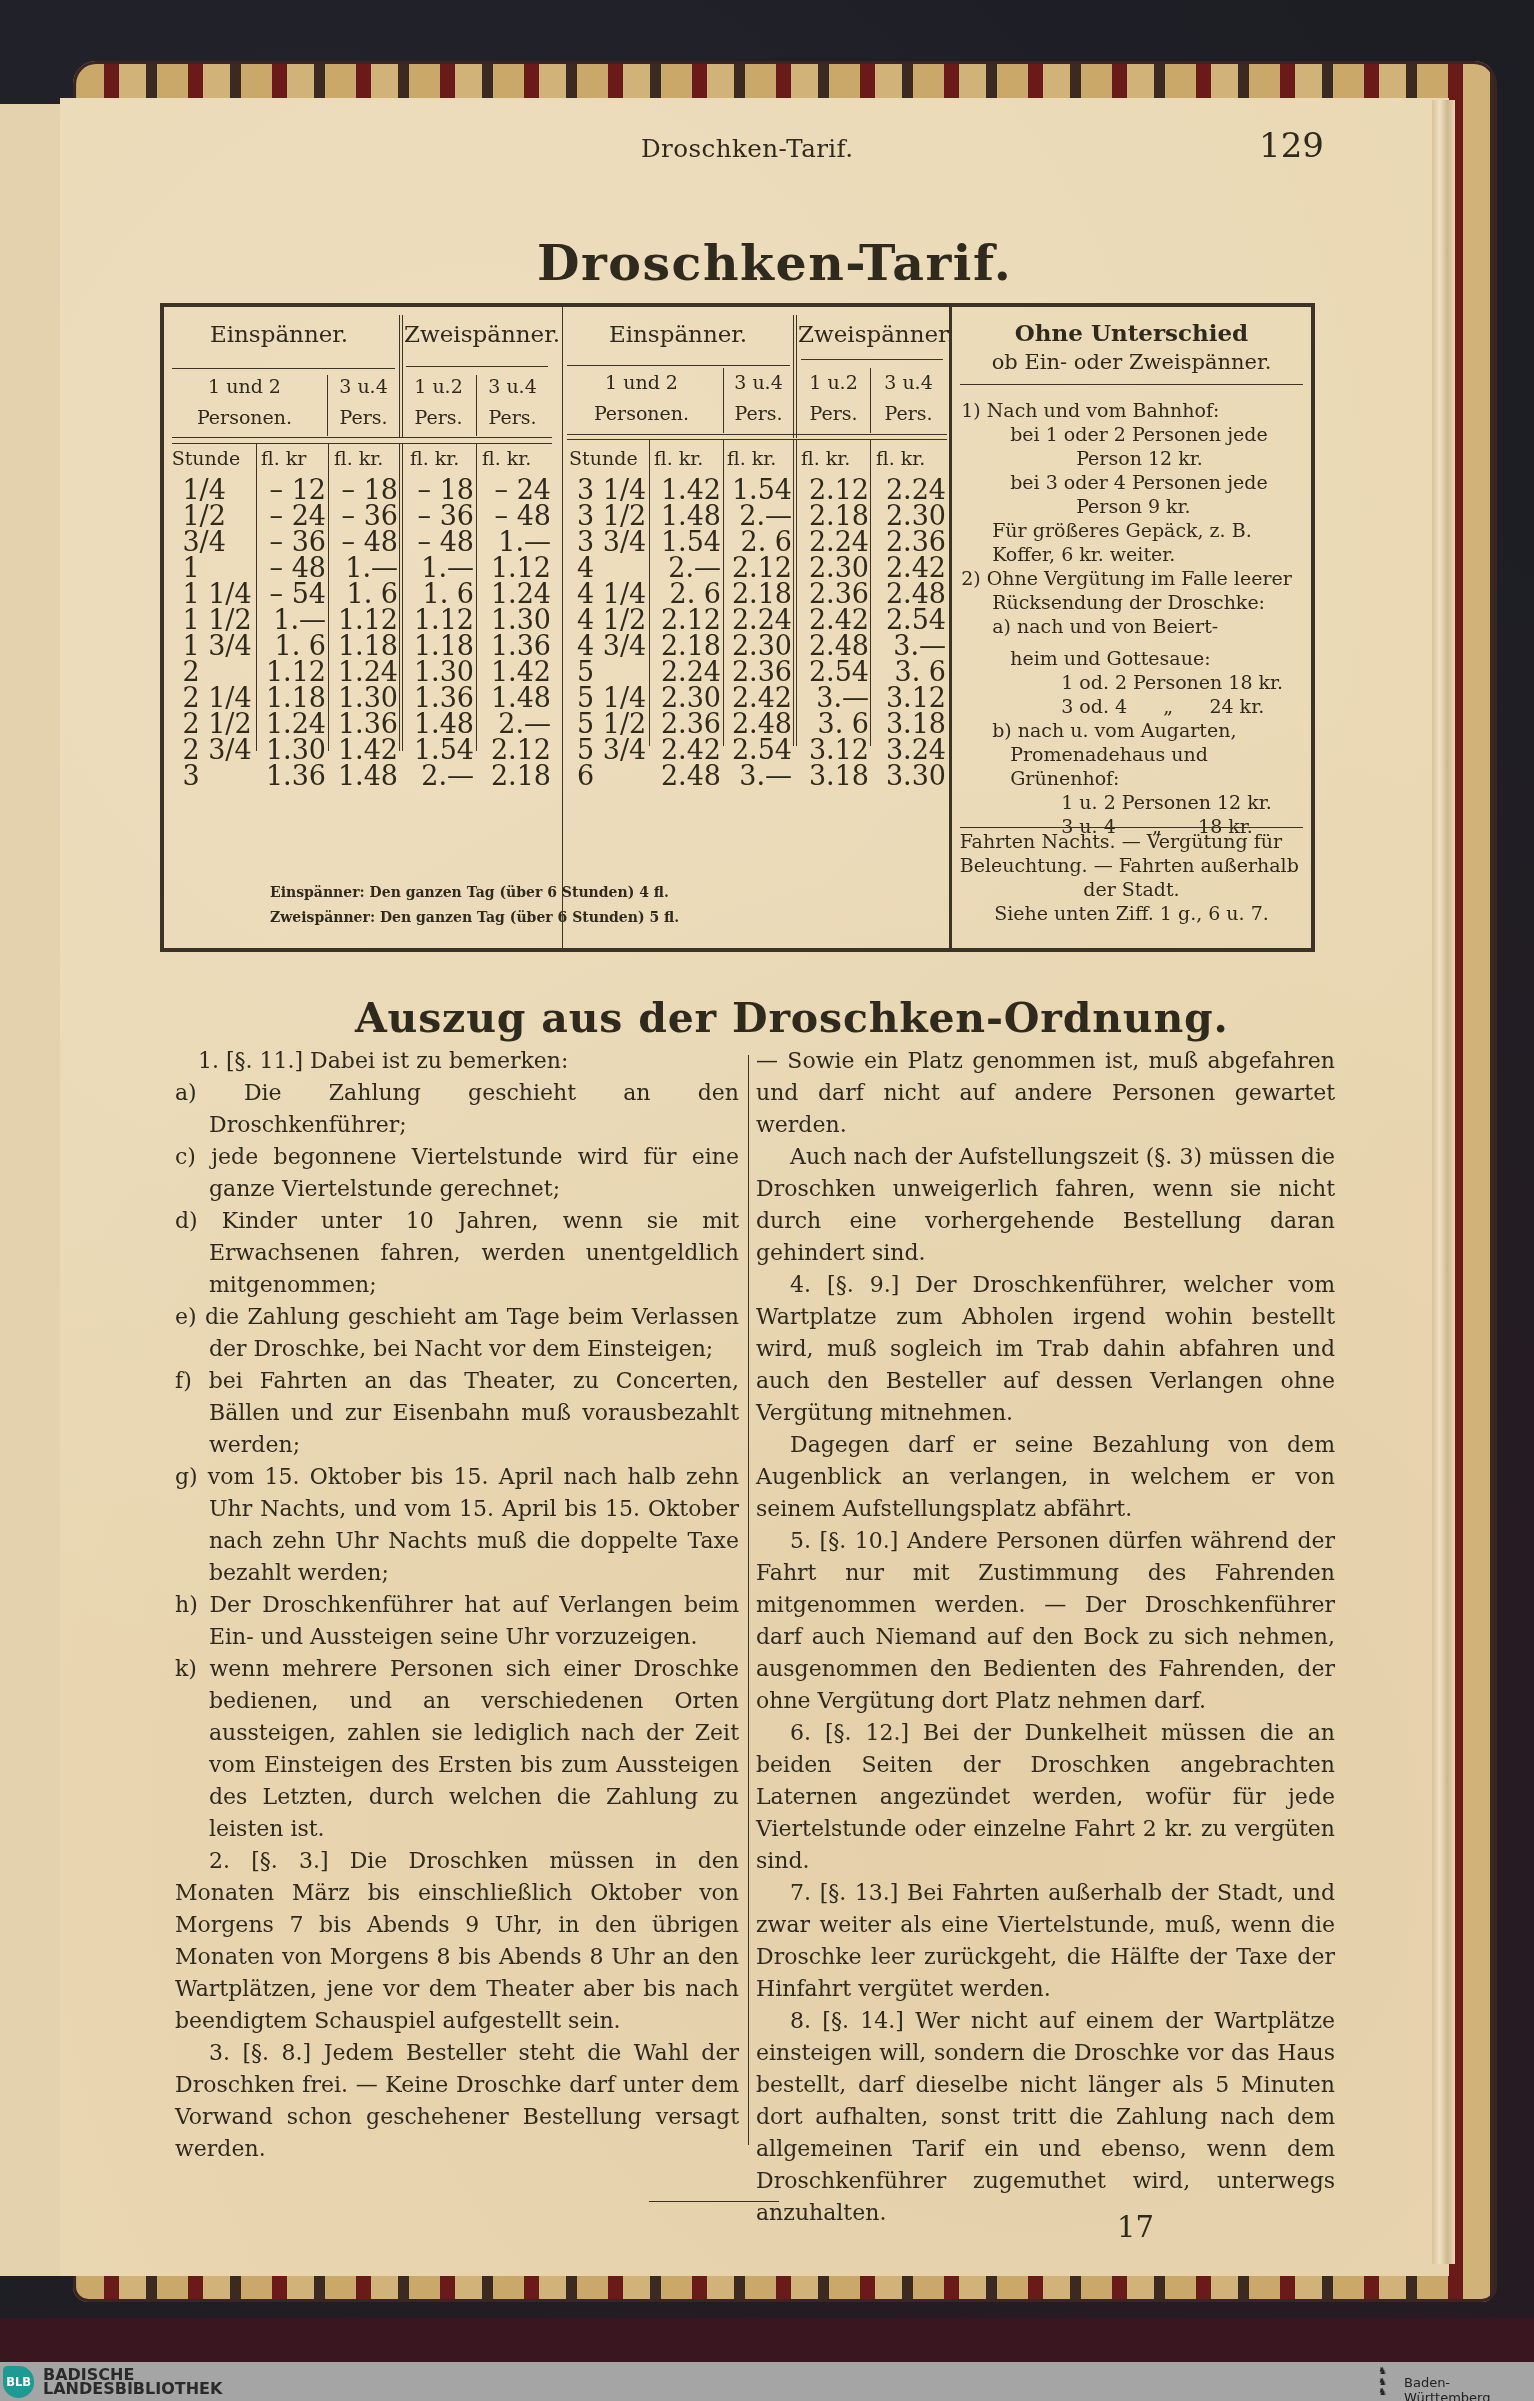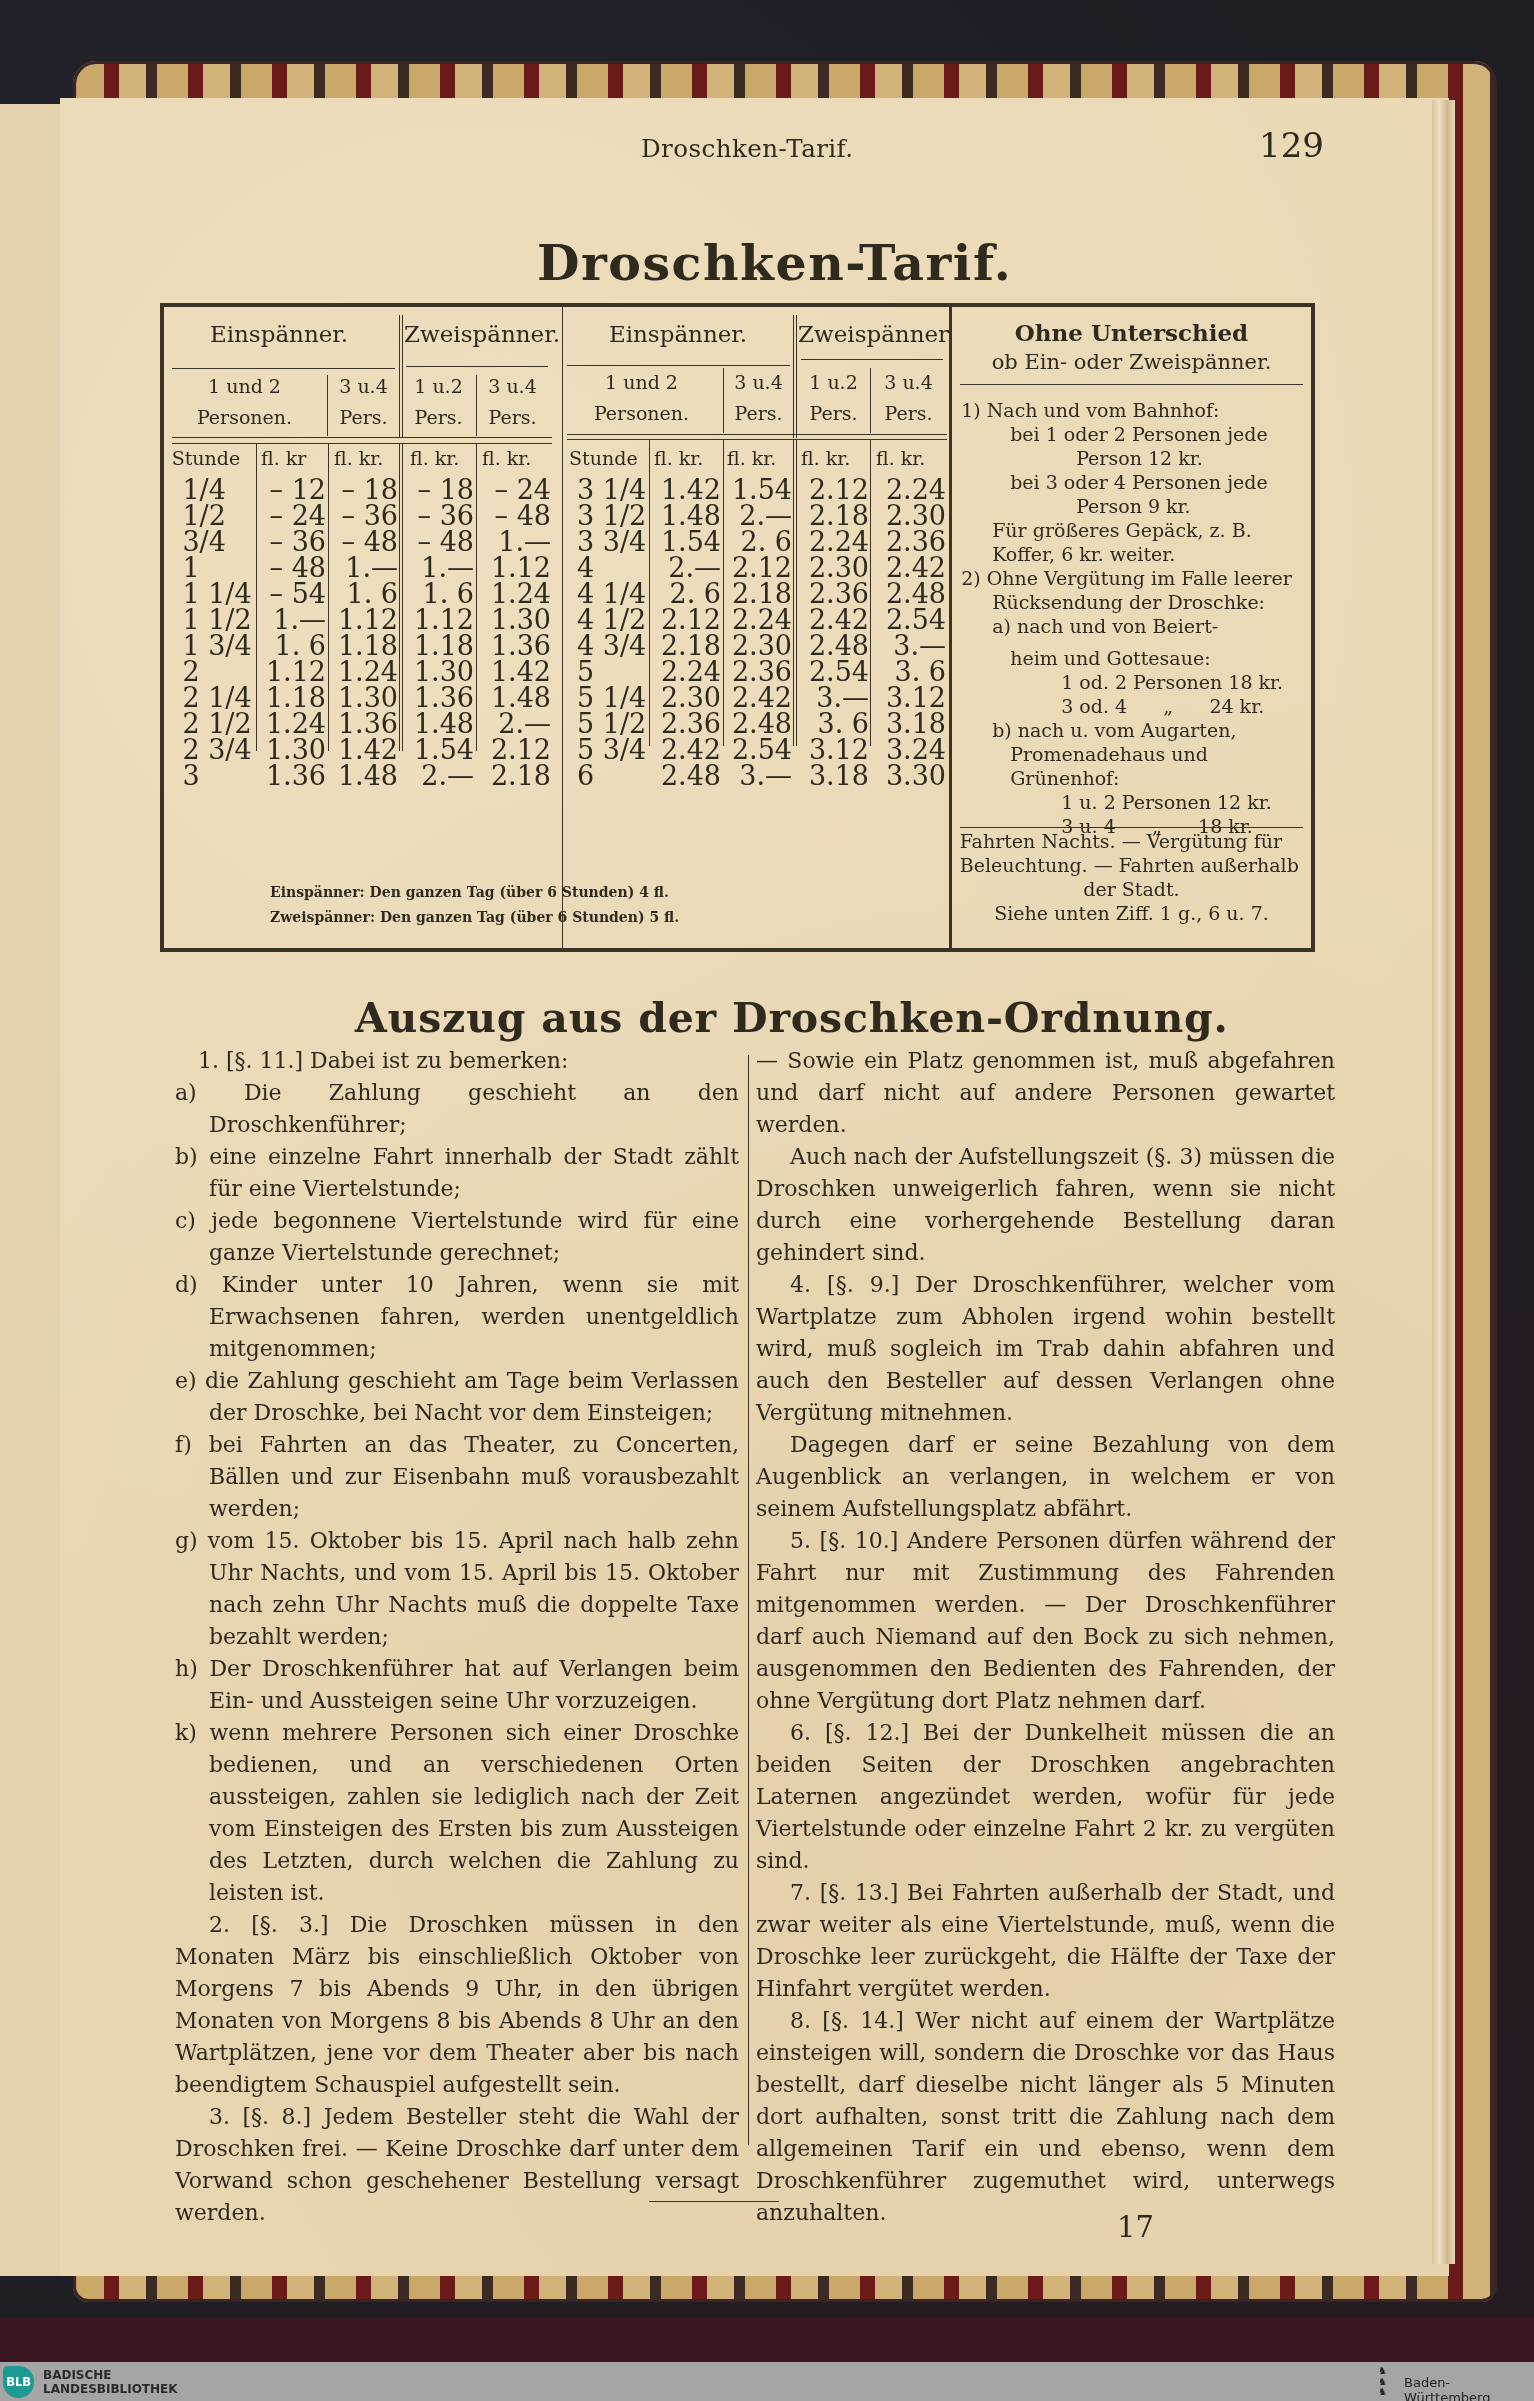--- a/index.html
+++ b/index.html
@@ -92,21 +92,21 @@
 
   .footer-bar {
     position:absolute; left:0; top:2362px; width:1535px; height:39px; background:#a5a5a5;
   }
   .blb-logo {
     position:absolute; left:3.1px; top:2366px; width:31px; height:32px;
     background:#1e9a95; border-radius:4.6px 15.3px 15.3px 15.3px;
     color:#fff; font-family:"DejaVu Sans", sans-serif; font-weight:bold; font-size:11.5px;
     display:flex; align-items:center; justify-content:center;
   }
-  .blb-text { position:absolute; left:43px; top:2368px; font-family:"DejaVu Sans", sans-serif; font-weight:bold; font-size:12px; line-height:14px; color:#2a2a2a; }
+  .blb-text { position:absolute; left:43px; top:2368px; font-family:"DejaVu Sans", sans-serif; font-weight:bold; font-size:16px; line-height:14px; color:#2a2a2a; }
   .bw-icon { position:absolute; left:1378px; top:2366px; font-size:10px; line-height:10.7px; color:#222; font-family:"DejaVu Sans", sans-serif; }
   .bw-text { position:absolute; left:1404px; top:2375px; font-family:"DejaVu Sans", sans-serif; font-size:13px; color:#222; }
   .bottom-cover { position:absolute; left:0; top:2318px; width:1535px; height:45px; background:#3a1620; }
 </style>
 </head>
 <body>
 
 <div class="bg-noise"></div>
 <div class="cover"></div>
 <div class="left-page"></div>
@@ -242,21 +242,20 @@
       <div>Siehe unten Ziff. 1 g., 6 u. 7.</div>
     </div>
   </div>
 </div>
 
 <div class="section-title">Auszug aus der Droschken-Ordnung.</div>
 
 <div class="col left" id="left-col">
     <p class="para1">1. [§. 11.] Dabei ist zu bemerken:</p>
     <p class="item">a) Die Zahlung geschieht an den Droschkenführer;</p>
-    <p class="item">b) eine einzelne Fahrt innerhalb der Stadt zählt für eine Viertelstunde;</p>
     <p class="item">c) jede begonnene Viertelstunde wird für eine ganze Viertelstunde gerechnet;</p>
     <p class="item">d) Kinder unter 10 Jahren, wenn sie mit Erwachsenen fahren, werden unentgeldlich mitgenommen;</p>
     <p class="item">e) die Zahlung geschieht am Tage beim Verlassen der Droschke, bei Nacht vor dem Einsteigen;</p>
     <p class="item">f) bei Fahrten an das Theater, zu Concerten, Bällen und zur Eisenbahn muß vorausbezahlt werden;</p>
     <p class="item">g) vom 15. Oktober bis 15. April nach halb zehn Uhr Nachts, und vom 15. April bis 15. Oktober nach zehn Uhr Nachts muß die doppelte Taxe bezahlt werden;</p>
     <p class="item">h) Der Droschkenführer hat auf Verlangen beim Ein- und Aussteigen seine Uhr vorzuzeigen.</p>
     <p class="item">k) wenn mehrere Personen sich einer Droschke bedienen, und an verschiedenen Orten aussteigen, zahlen sie lediglich nach der Zeit vom Einsteigen des Ersten bis zum Aussteigen des Letzten, durch welchen die Zahlung zu leisten ist.</p>
     <p class="para">2. [§. 3.] Die Droschken müssen in den Monaten März bis einschließlich Oktober von Morgens 7 bis Abends 9 Uhr, in den übrigen Monaten von Morgens 8 bis Abends 8 Uhr an den Wartplätzen, jene vor dem Theater aber bis nach beendigtem Schauspiel aufgestellt sein.</p>
     <p class="para">3. [§. 8.] Jedem Besteller steht die Wahl der Droschken frei. — Keine Droschke darf unter dem Vorwand schon geschehener Bestellung versagt werden.</p>
   </div>

